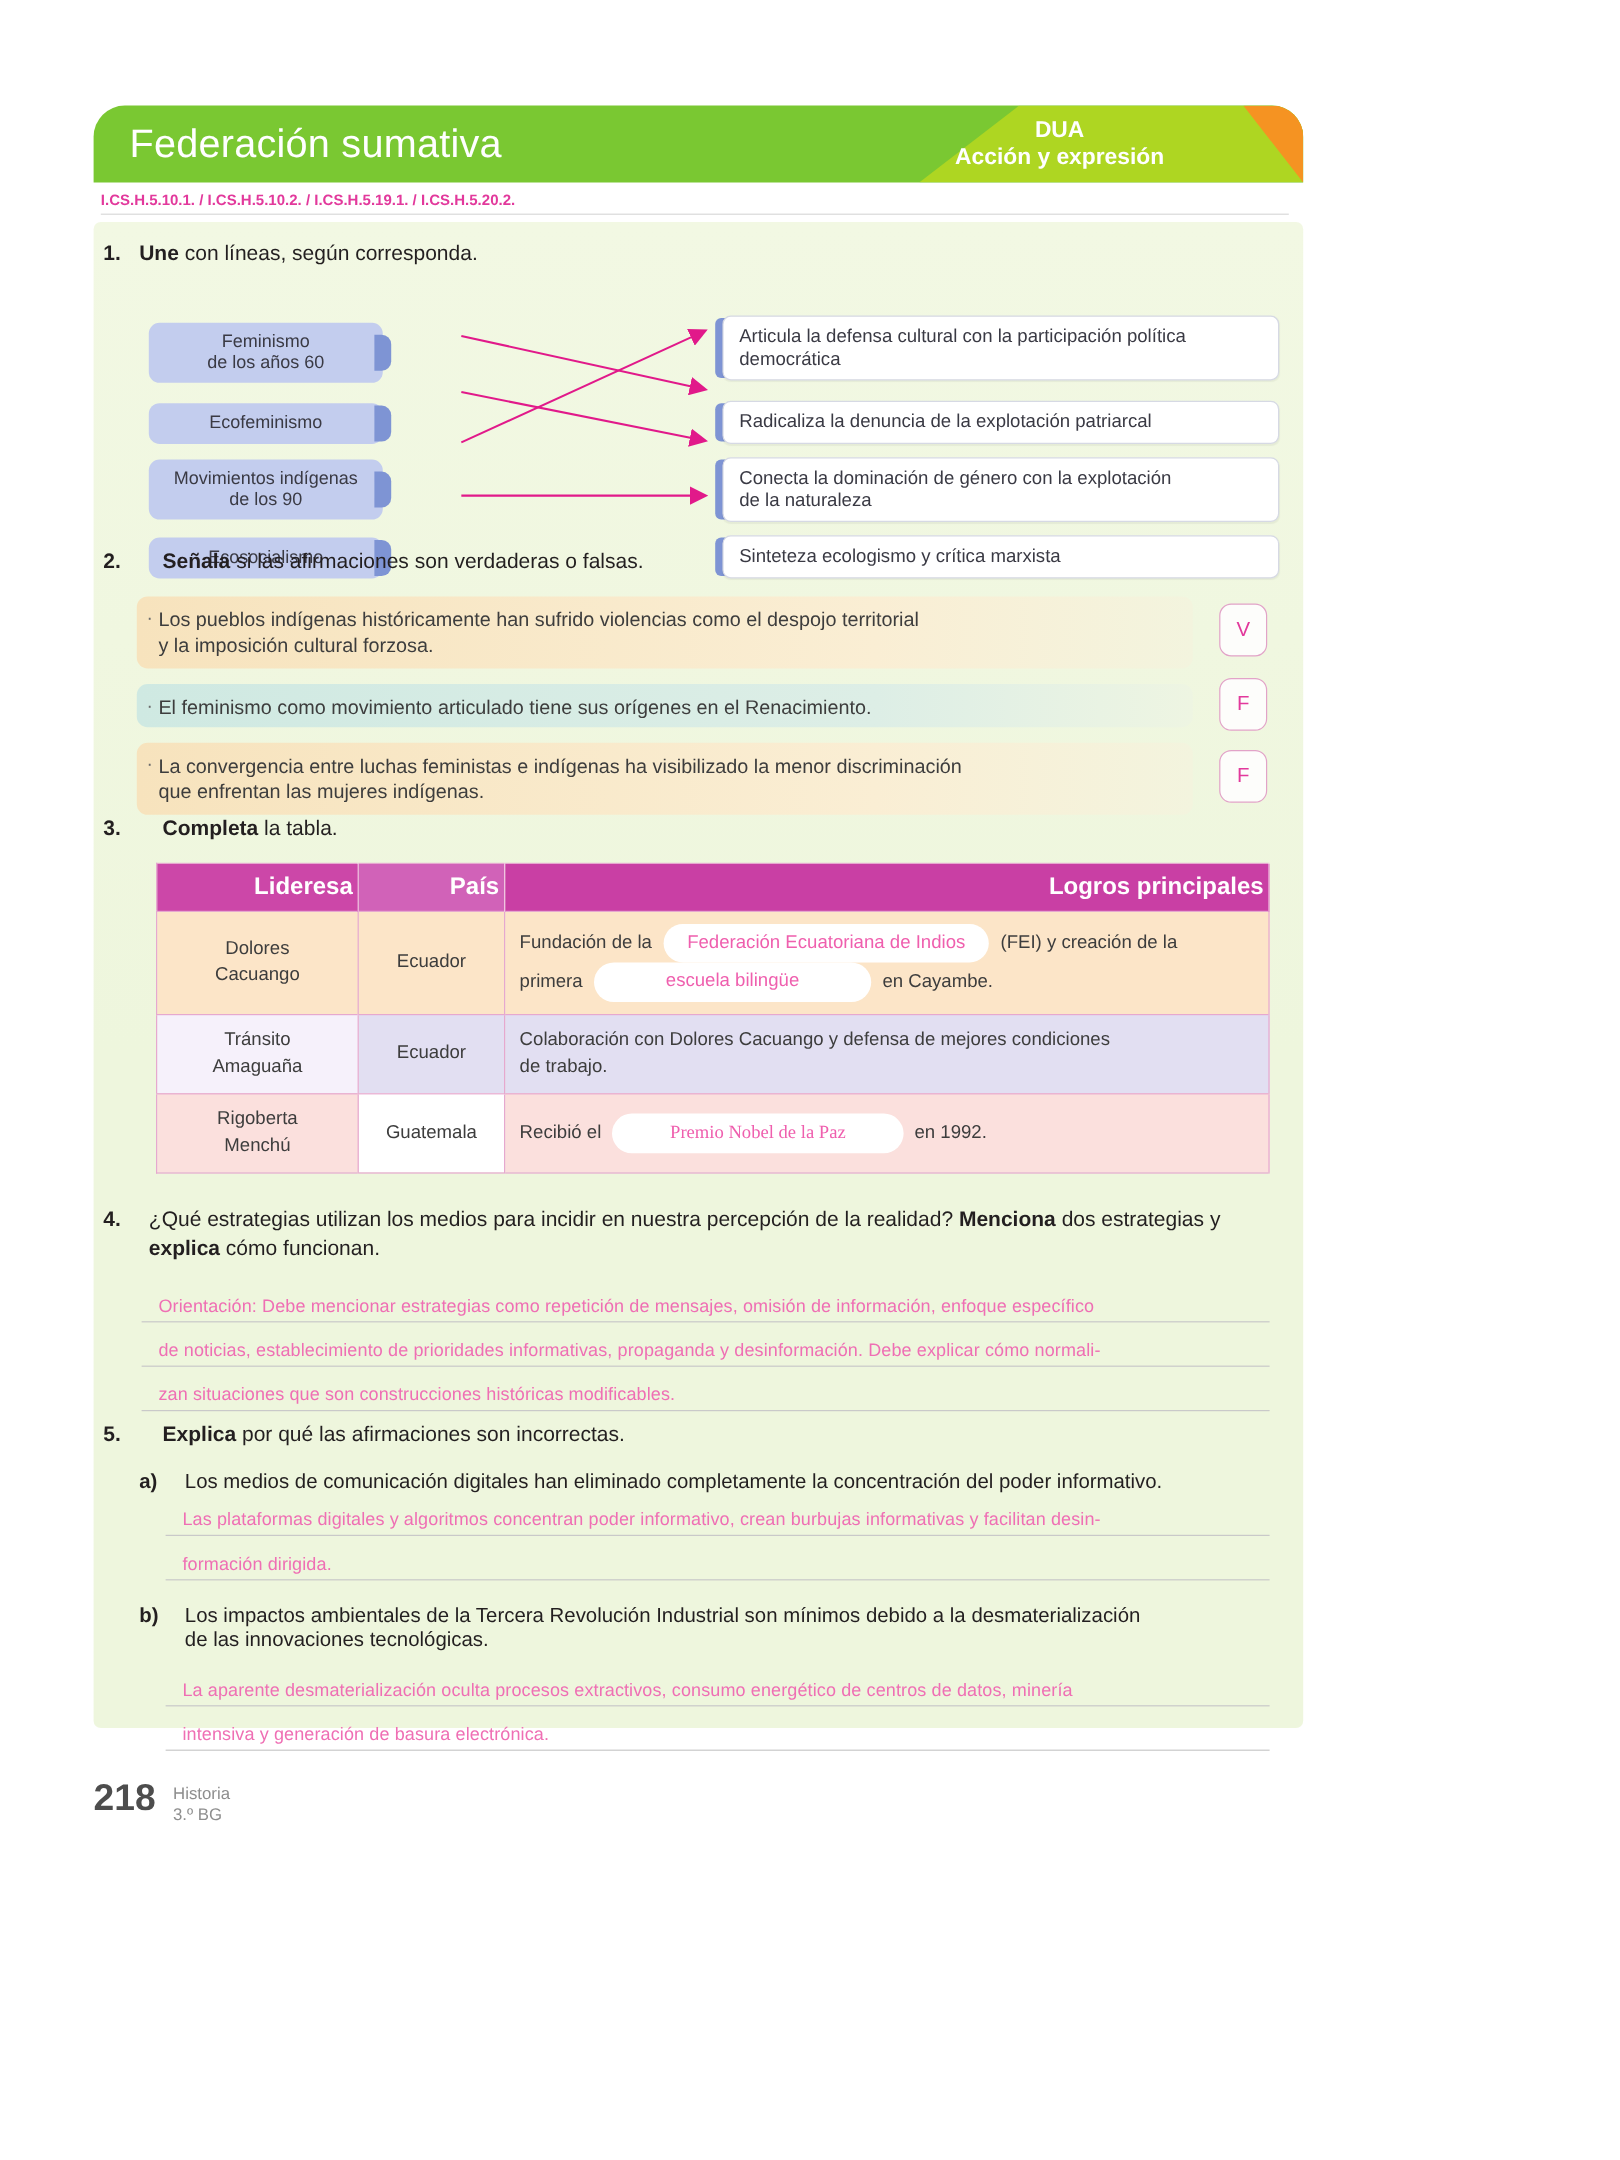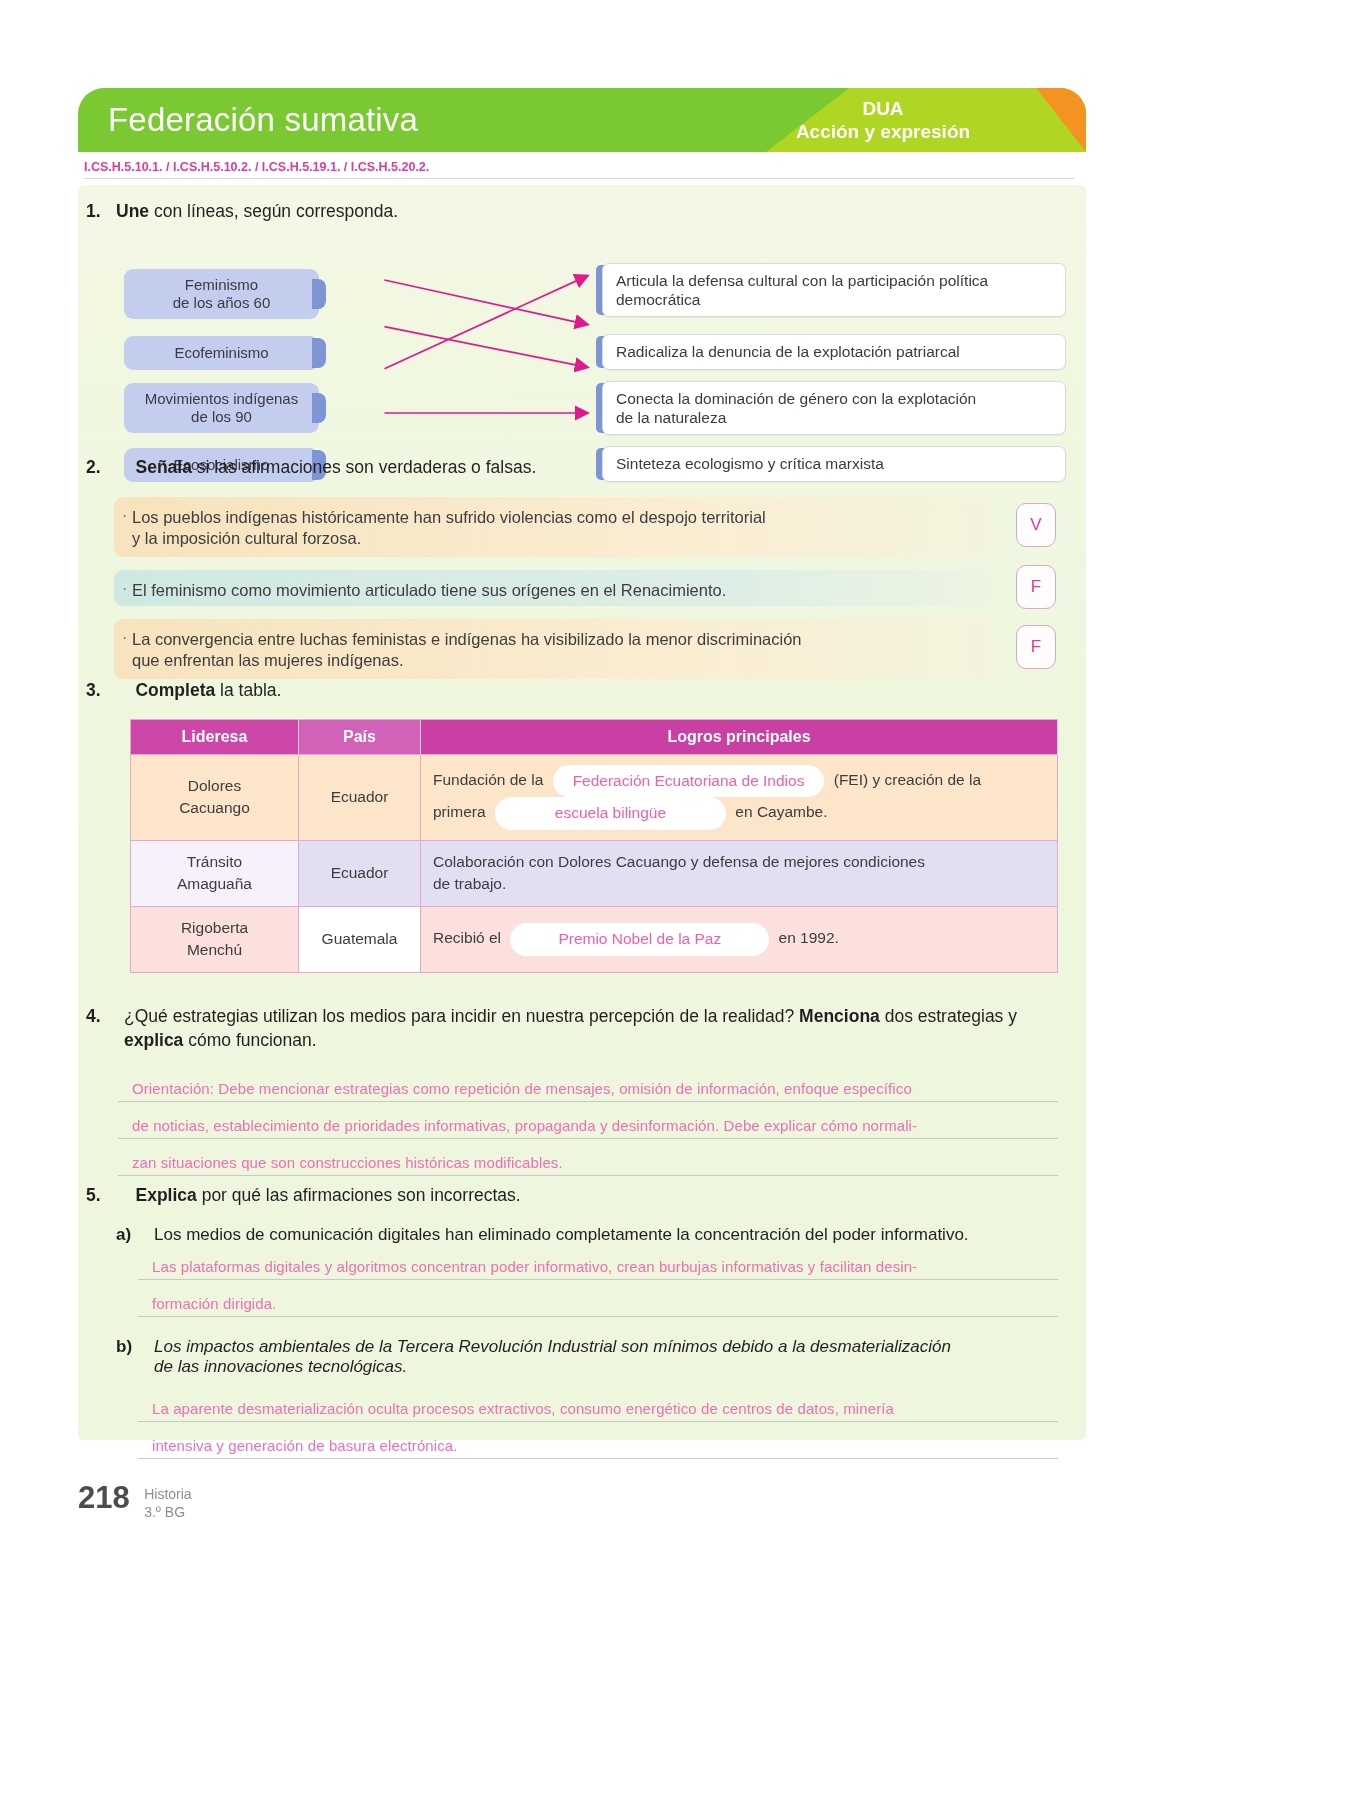--- a/index.html
+++ b/index.html
@@ -114,22 +114,22 @@
 
   
   .q3{ left:8px; top:495px; }
   .tbl{
     position:absolute; left:52px; top:534px;
     width:928px; border-collapse:collapse;
     border:1px solid #e6a8cf;
     font-size:15.5px;
   }
   .tbl th{
-    color:#ffffff; font-weight:bold; font-size:16px;
-    padding:8px 4px; text-align:center;
+    color:#ffffff; font-weight:bold; font-size:20px;
+    padding:8px 4px; text-align:right;
     border-right:1px solid #f0c4e0;
   }
   .th-a{ background:#cc47a8; }
   .th-b{ background:#d162b8; }
   .th-c{ background:#c93fa4; }
   .tbl td{
     padding:10px 12px; vertical-align:middle;
     border-right:1px solid #e6a8cf; border-top:1px solid #e6a8cf;
     color:#3d3d3d; line-height:1.45;
   }
@@ -303,21 +303,21 @@
         <td>
           <span>Colaboración con Dolores Cacuango y defensa de mejores condiciones</span><br>
           <span>de trabajo.</span>
         </td>
       </tr>
       <tr class="r3">
         <td class="cell-name">Rigoberta<br>Menchú</td>
         <td class="cell-country pink-txt">Guatemala</td>
         <td>
           <span>Recibió el</span>
-          <span class="ans-pill" style="padding:5px 48px;">Premio Nobel de la Paz</span>
+          <span class="ans-pill" style="padding:5px 48px;font-family:Liberation Serif, serif;">Premio Nobel de la Paz</span>
           <span>en 1992.</span>
         </td>
       </tr>
     </tbody>
   </table>
 
   <div class="q q4">
     <span class="num" style="position:absolute;left:0;">4.</span>
     <span style="display:block; margin-left:38px; width:945px;">
       <span>¿Qué estrategias utilizan los medios para incidir en nuestra percepción de la realidad? </span><b>Menciona</b><span> dos estrategias</span>
@@ -335,21 +335,21 @@
 
   <div class="sub" style="left:38px; top:1040px; width:950px;">
     <span class="lbl" style="position:absolute;left:0;">a)</span>
     <span style="display:block;margin-left:38px;">Los medios de comunicación digitales han eliminado completamente la concentración del poder informativo.</span>
   </div>
   <div class="hand" style="left:60px; top:1073px; width:920px;">Las plataformas digitales y algoritmos concentran poder informativo, crean burbujas informativas y facilitan desin-</div>
   <div class="hand" style="left:60px; top:1110px; width:920px;">formación dirigida.</div>
 
   <div class="sub" style="left:38px; top:1152px; width:950px;">
     <span class="lbl" style="position:absolute;left:0;">b)</span>
-    <span style="display:block;margin-left:38px;font-style:italic;">
+    <span style="display:block;margin-left:38px;">
       <span>Los impactos ambientales de la Tercera Revolución Industrial son mínimos debido a la desmaterialización</span><br>
       <span>de las innovaciones tecnológicas.</span>
     </span>
   </div>
   <div class="hand" style="left:60px; top:1215px; width:920px;">La aparente desmaterialización oculta procesos extractivos, consumo energético de centros de datos, minería</div>
   <div class="hand" style="left:60px; top:1252px; width:920px;">intensiva y generación de basura electrónica.</div>
 
 </div>
 
 <div class="footer">

